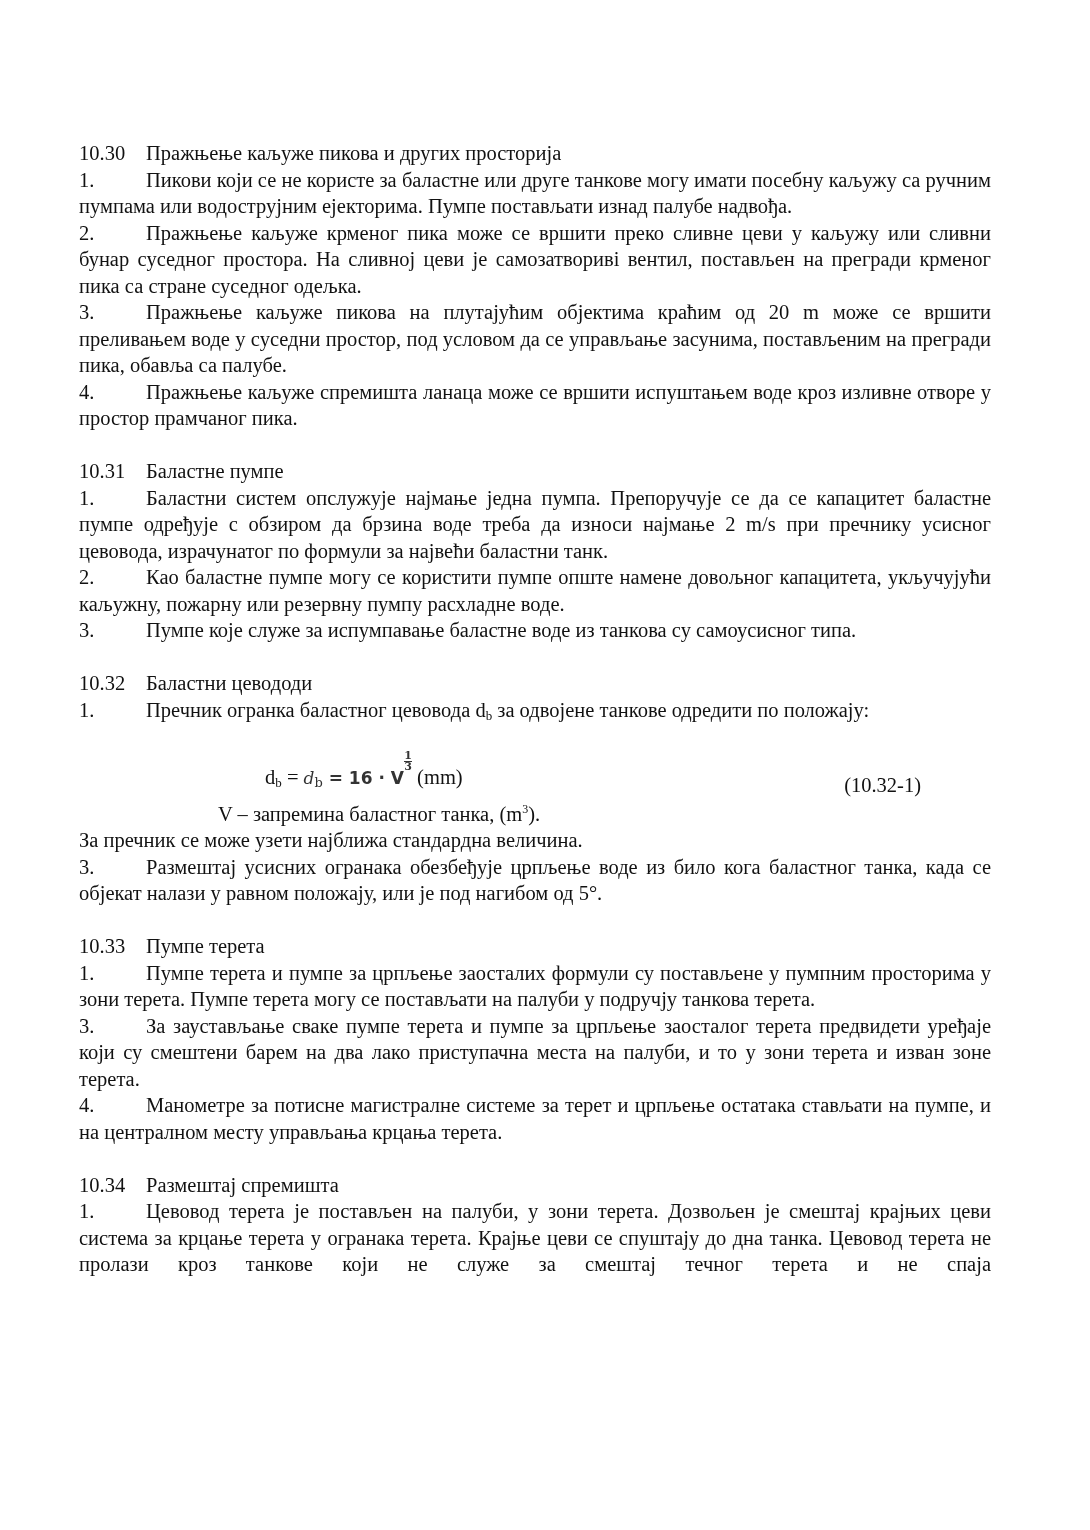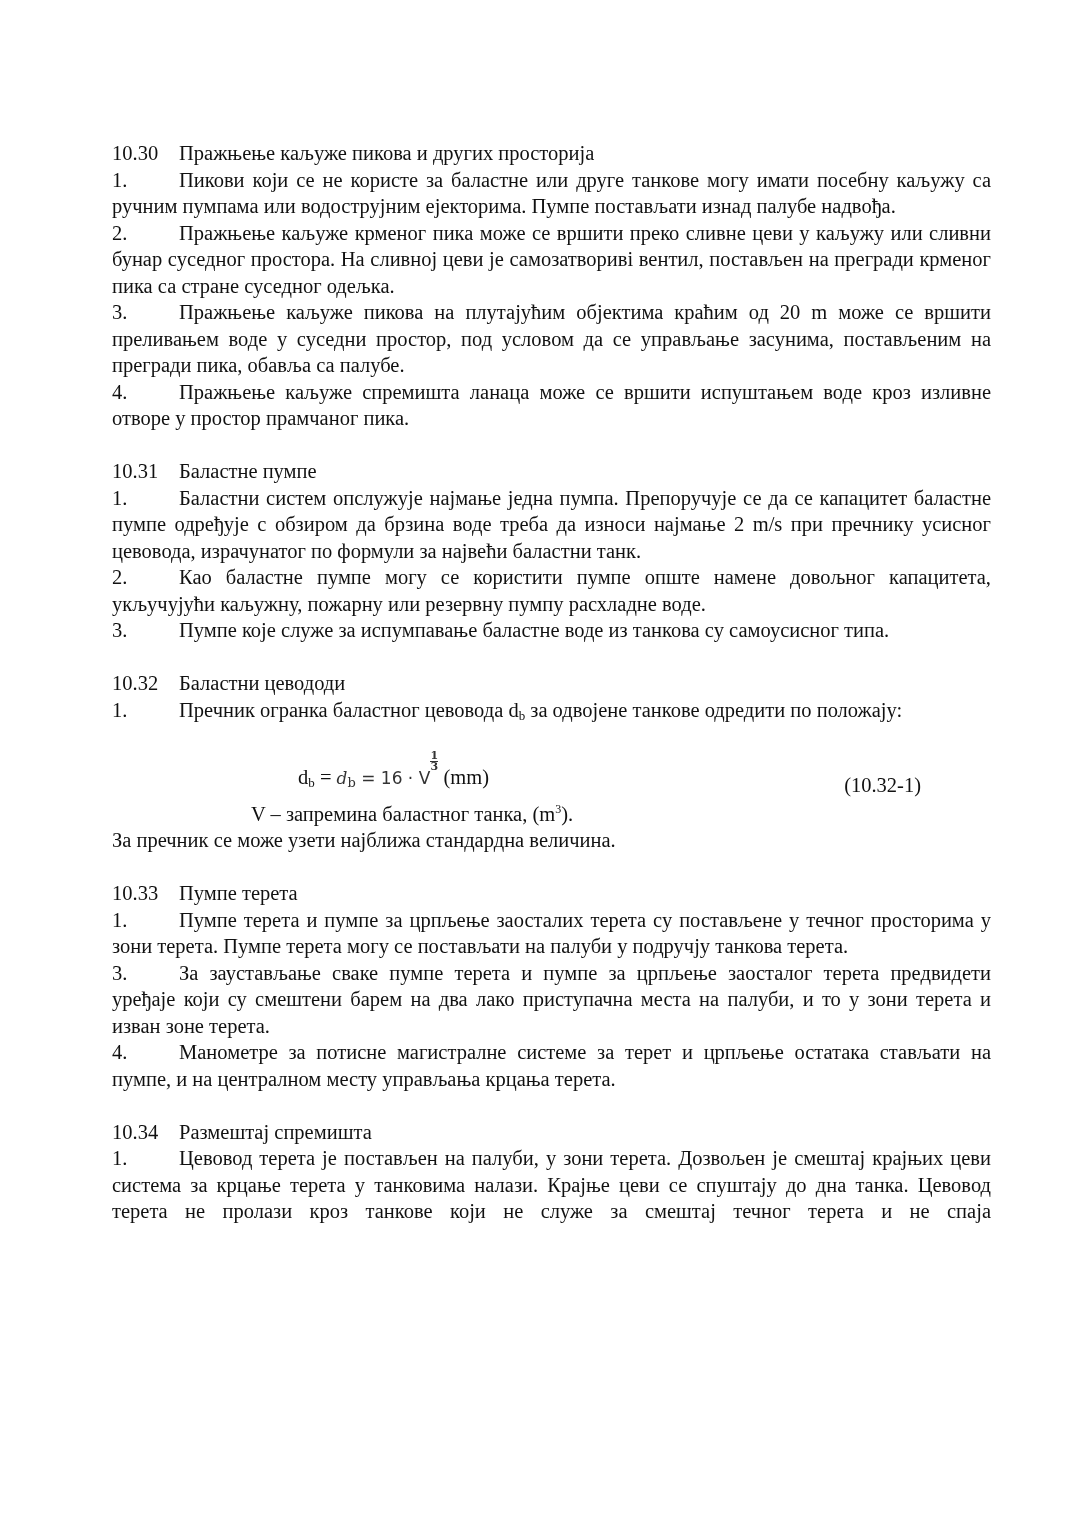--- a/index.html
+++ b/index.html
@@ -1,30 +1,30 @@
 <!DOCTYPE html>
 <html><head>
 <meta charset="utf-8">
 <style>
   html, body { margin: 0; padding: 0; background: #ffffff; }
   body {
     width: 1090px; height: 1530px; overflow: hidden; position: relative;
     font-family: "Liberation Serif", serif; color: #111111;
   }
   .page { position: absolute; left: 79px; top: 140px; width: 912px; font-size: 20.5px; line-height: 26.5px; }
-  .sec { margin-bottom: 26.5px; margin-left: 33px; }
+  .sec { margin-bottom: 26.5px; }
   .sec-title { display: block; white-space: nowrap; }
   .sec-num { display: inline-block; width: 67px; }
   .para { text-align: justify; text-align-last: left; font-family: Liberation Serif, serif; }
   .pnum { display: inline-block; width: 67px; }
   .sub { font-size: 13px; vertical-align: baseline; position: relative; top: 3px; }
   .formula-row { position: relative; height: 40px; margin-top: 30px; }
   .formula { position: absolute; left: 186px; top: 8px; white-space: nowrap; }
   .formula .img-part { font-family: "DejaVu Serif", serif; font-size: 17px; color: #333; }
-  .formula .img-part b { font-family: "DejaVu Sans", sans-serif; font-weight: normal; }
+  .formula .img-part b { font-family: "DejaVu Sans", sans-serif; font-weight: bold; }
   .formula .frac { display: inline-block; position: relative; top: -14px; font-size: 11px; font-weight: bold; line-height: 10px; text-align: center; width: 8px; }
   .eqno { position: absolute; right: 70px; top: 16px; }
   .where { padding-left: 67px; }
   .where-def { padding-left: 139px; font-family: Liberation Serif, serif; }
   sup { font-size: 12px; }
 </style>
 </head>
 <body>
 
 <div class="page">
@@ -56,31 +56,32 @@
 
     <div class="formula-row">
       <div class="formula">
         <span>d</span><span class="sub">b</span><span> = </span><span class="img-part"><i>d</i><span class="sub">b</span><b> = 16 · V</b><span class="frac"><span style="display:block;border-bottom:1px solid #333">1</span><span style="display:block">3</span></span></span><span> (mm)</span>
       </div>
       <div class="eqno">(10.32-1)</div>
     </div>
 
     <div class="where-def"><span>V – запремина баластног танка, (m</span><sup>3</sup><span>).</span></div>
     <div>За пречник се може узети најближа стандардна величина.</div>
+    <div class="para"><span class="pnum">3.</span><span>Размештај усисних огранака обезбеђује црпљење воде из било кога баластног танка, када се објекат налази у равном положају, или је под нагибом од 5°.</span></div>
   </div>
 
   <div class="sec">
     <div class="sec-title">
       <span class="sec-num">10.33</span><span>Пумпе терета</span>
     </div>
-    <div class="para"><span class="pnum">1.</span><span>Пумпе терета и пумпе за црпљење заосталих терета су постављене у течног просторима у зони терета. Пумпе терета могу се постављати на палуби у подручју танкова терета.</span></div>
+    <div class="para"><span class="pnum">1.</span><span>Пумпе терета и пумпе за црпљење заосталих формули су постављене у пумпним просторима у зони терета. Пумпе терета могу се постављати на палуби у подручју танкова терета.</span></div>
     <div class="para"><span class="pnum">3.</span><span>За заустављање сваке пумпе терета и пумпе за црпљење заосталог терета предвидети уређаје који су смештени барем на два лако приступачна места на палуби, и то у зони терета и изван зоне терета.</span></div>
     <div class="para"><span class="pnum">4.</span><span>Манометре за потисне магистралне системе за терет и црпљење остатака стављати на пумпе, и на централном месту управљања крцања терета.</span></div>
   </div>
 
   <div class="sec">
     <div class="sec-title">
       <span class="sec-num">10.34</span><span>Размештај спремишта</span>
     </div>
-    <div class="para" style="text-align-last: justify;"><span class="pnum">1.</span><span>Цевовод терета је постављен на палуби, у зони терета. Дозвољен је смештај крајњих цеви система за крцање терета у танковима налази. Крајње цеви се спуштају до дна танка. Цевовод терета не пролази кроз танкове који не служе за смештај течног терета и не спаја</span></div>
+    <div class="para" style="text-align-last: justify;"><span class="pnum">1.</span><span>Цевовод терета је постављен на палуби, у зони терета. Дозвољен је смештај крајњих цеви система за крцање терета у огранака терета. Крајње цеви се спуштају до дна танка. Цевовод терета не пролази кроз танкове који не служе за смештај течног терета и не спаја</span></div>
   </div>
 
 </div>
 
 </body></html>

